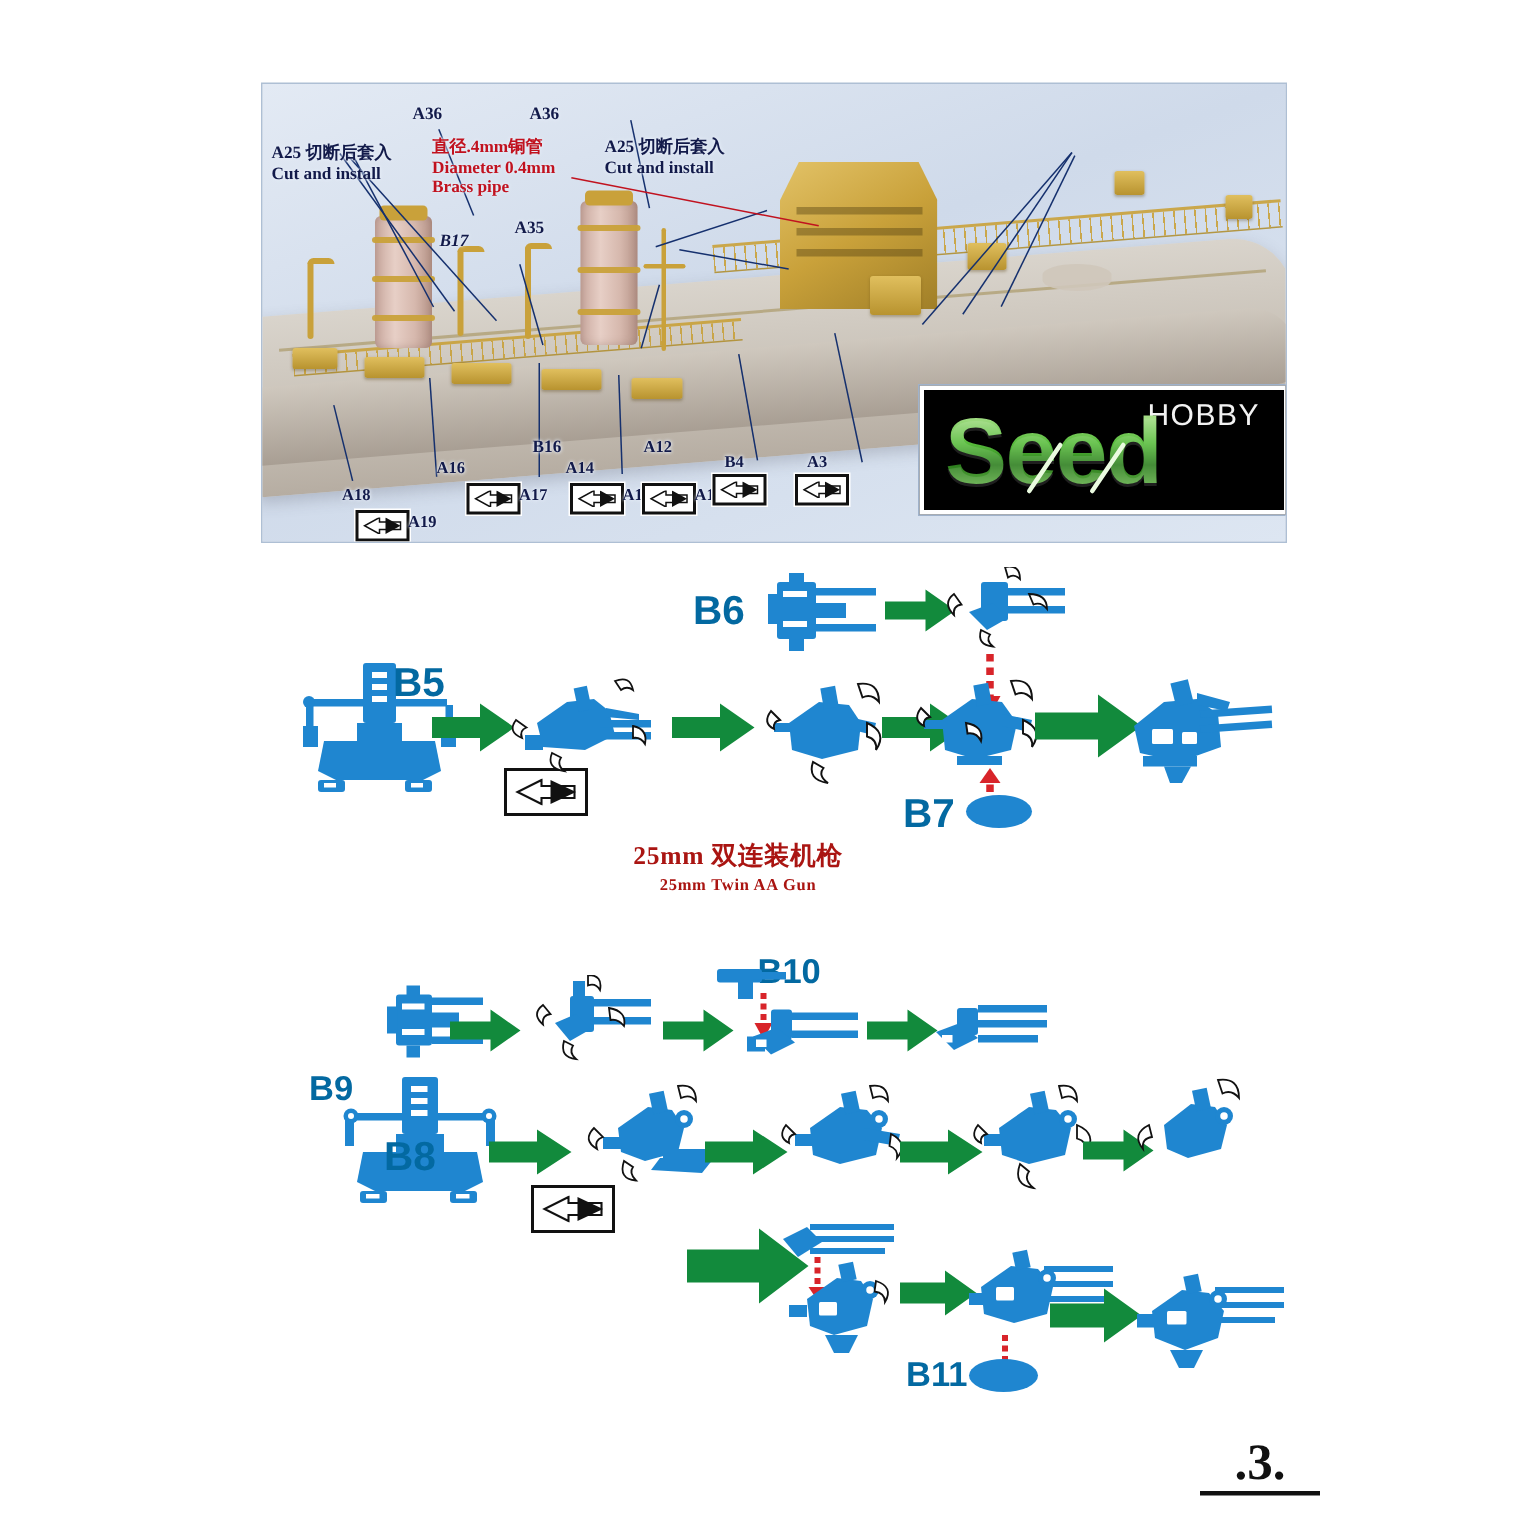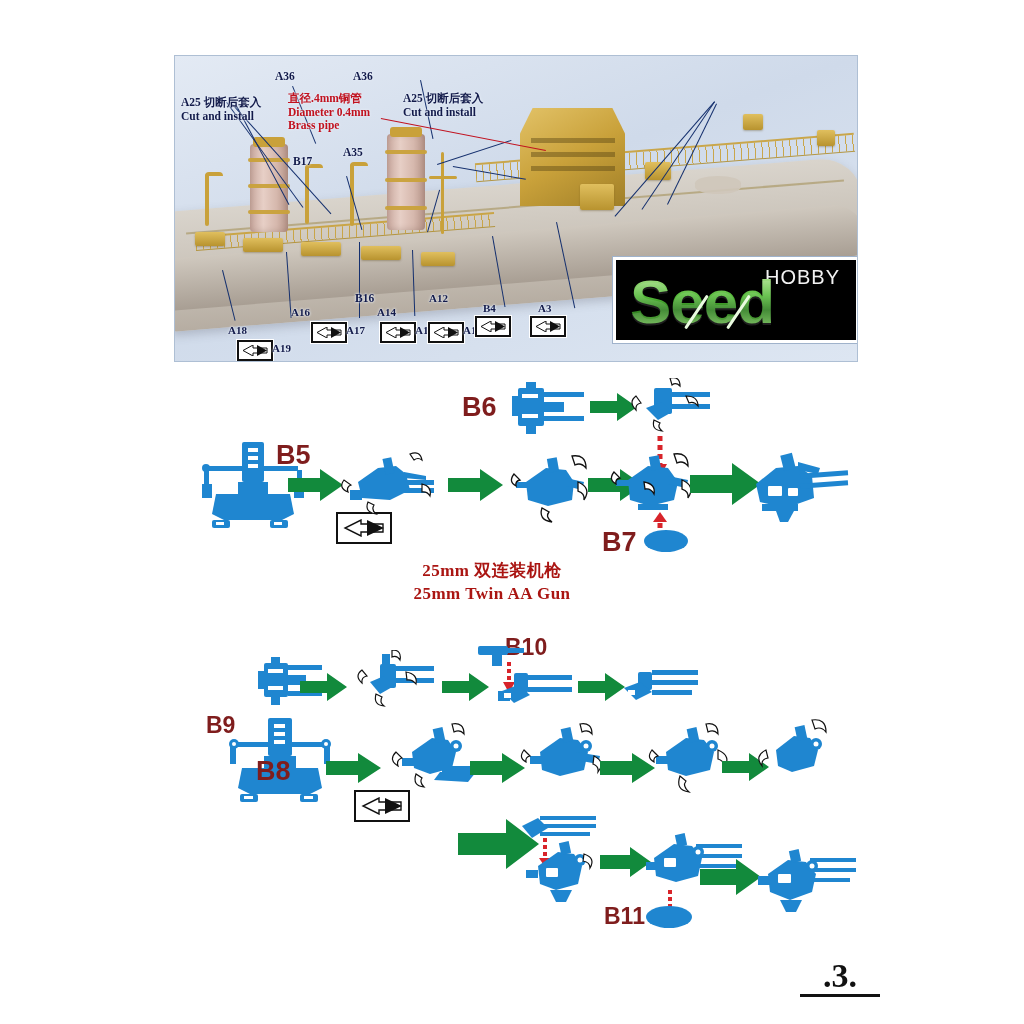--- a/index.html
+++ b/index.html
@@ -97,30 +97,30 @@
     font-size:62px;font-weight:700;letter-spacing:-1px;
     background:linear-gradient(180deg,#d8f5b8 0%,#56bb3a 42%,#2b7d1c 62%,#8fd96a 100%);
     -webkit-background-clip:text;background-clip:text;color:transparent;
     text-shadow:0 2px 0 rgba(255,255,255,.12);
   }
   .logo .slash{position:absolute;width:3px;background:#eafbe0;transform:rotate(34deg);border-radius:2px;}
 
   
   .sect{position:absolute;}
   .plabel{
-    position:absolute;color:#7f1d1d;font-family:"Liberation Sans", sans-serif;
+    position:absolute;color:#0369a1;font-family:"Liberation Sans", sans-serif;
     font-weight:700;font-size:27px;letter-spacing:0px;white-space:nowrap;
   }
   .plabel.sm{font-size:23px;}
   .caption{
     position:absolute;text-align:center;color:#aa1512;
     font-family:"Liberation Serif", serif;font-weight:700;line-height:1.35;white-space:nowrap;
   }
   .caption .l1{font-size:17px;letter-spacing:.5px;}
-  .caption .l2{font-size:17px;letter-spacing:.5px;}
+  .caption .l2{font-size:11px;letter-spacing:.5px;}
 
   .garrow{position:absolute;}
   .part{position:absolute;}
   .rdash{position:absolute;}
   .bluedot{position:absolute;background:#1f86d0;border-radius:50%;}
 
   
   .pagenum{
     position:absolute;left:800px;top:958px;width:80px;text-align:center;
     font-family:"Liberation Serif", serif;font-weight:700;font-size:34px;color:#111;
@@ -215,21 +215,21 @@
     </div>
 
     <div class="lbl" style="left:178px;top:14px;">A36</div>
 
     <div class="lbl" style="left:228px;top:36px;">
       <div class="cn">A25 切断后套入</div>
       <div>Cut and install</div>
     </div>
 
     <div class="lbl" style="left:168px;top:90px;">A35</div>
-    <div class="lbl" style="left:118px;top:99px;">B17</div>
+    <div class="lbl" style="left:118px;top:99px;font-style:italic;">B17</div>
     <div class="lbl" style="left:180px;top:236px;">B16</div>
 
     <div class="lbl small" style="left:53px;top:268px;">A18</div>
     <div class="mirror" style="left:62px;top:284px;width:32px;height:17px;">
       <svg width="26" height="11" viewBox="0 0 26 11">
         <path d="M11 0 L11 3 L25 3 L25 8 L11 8 L11 11 L1 5.5 Z" fill="#fff" stroke="#111" stroke-width="1"></path>
         <path d="M15 0 L25 5.5 L15 11 L15 8 L15 3 Z" fill="#111"></path>
       </svg>
     </div>
     <div class="lbl small" style="left:97px;top:286px;">A19</div>
@@ -303,21 +303,21 @@
         <rect x="96" y="44" width="10" height="14"></rect>
       </g>
       <g fill="#ffffff">
         <rect x="50" y="8" width="10" height="4"></rect>
         <rect x="50" y="16" width="10" height="4"></rect>
         <rect x="50" y="24" width="10" height="4"></rect>
         <rect x="18" y="82" width="8" height="3"></rect>
         <rect x="76" y="82" width="8" height="3"></rect>
       </g>
     </svg>
-    <div class="plabel" style="left:276px;top:440px;">B5</div>
+    <div class="plabel" style="left:262px;top:440px;">B5</div>
 
     <svg class="garrow" style="left:288px;top:468px;" width="56" height="34" viewBox="0 0 56 34">
       <path d="M0 10 L32 10 L32 1 L55 17 L32 33 L32 24 L0 24 Z" fill="#128a3c"></path>
     </svg>
 
     <div class="mirror" style="left:336px;top:512px;width:52px;height:28px;">
       <svg width="42" height="18" viewBox="0 0 42 18">
         <path d="M18 1 L18 5 L40 5 L40 13 L18 13 L18 17 L2 9 Z" fill="#fff" stroke="#111" stroke-width="1.4"></path>
         <path d="M24 1 L41 9 L24 17 L24 13 L24 5 Z" fill="#111"></path>
       </svg>

